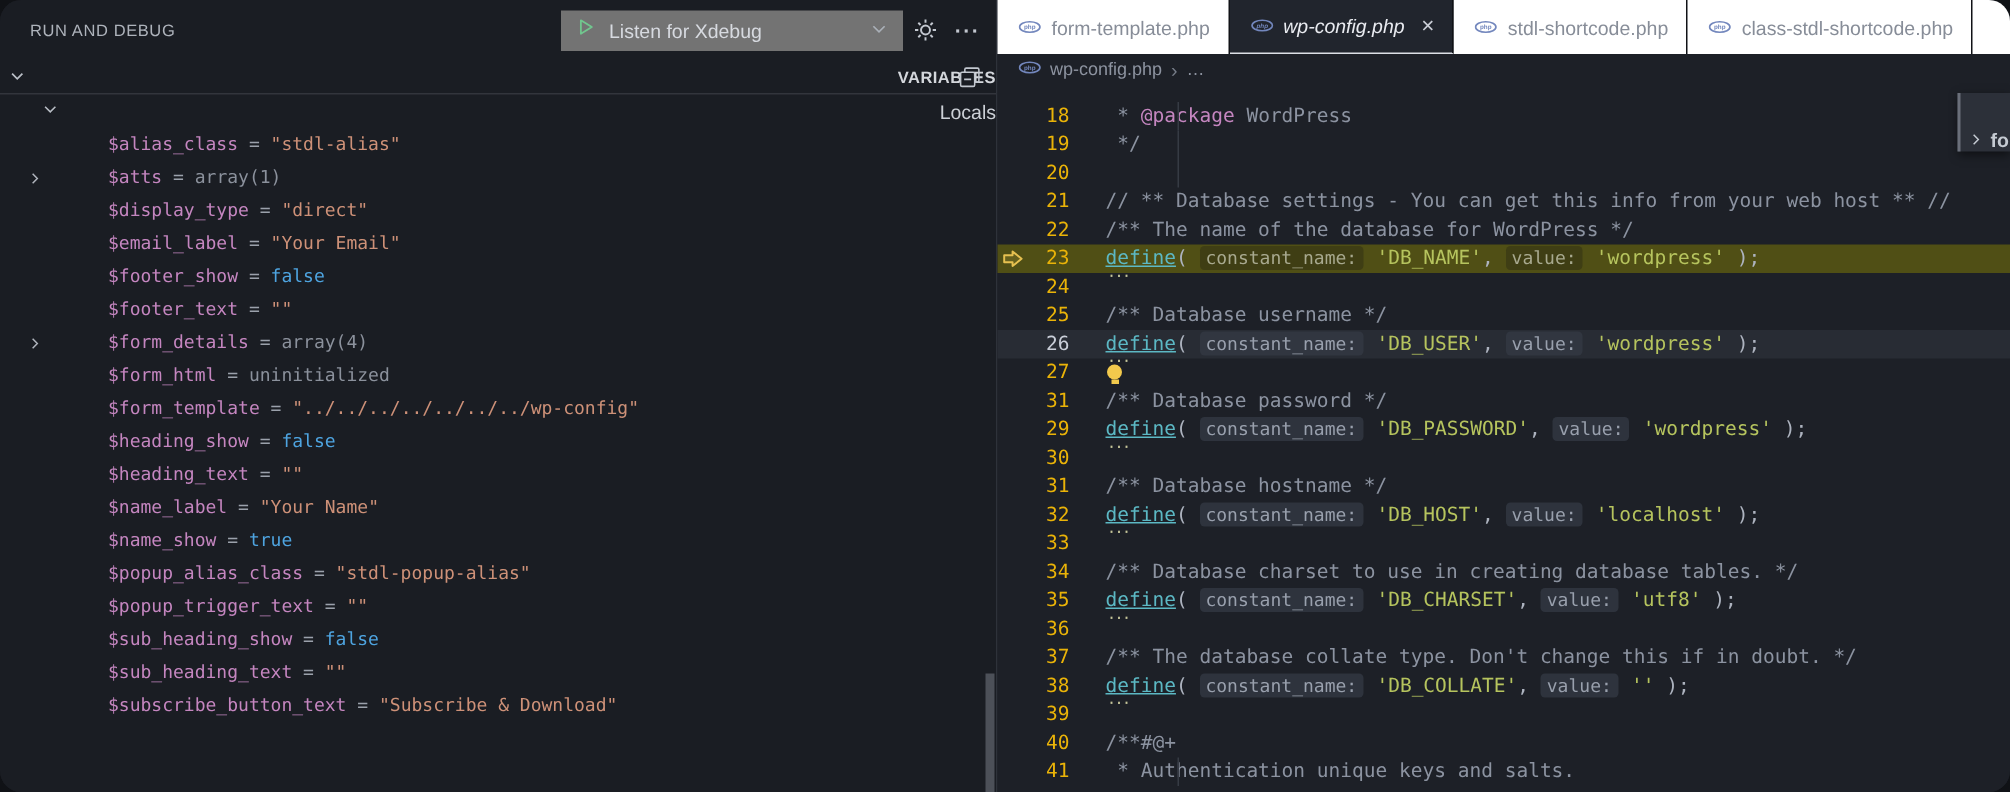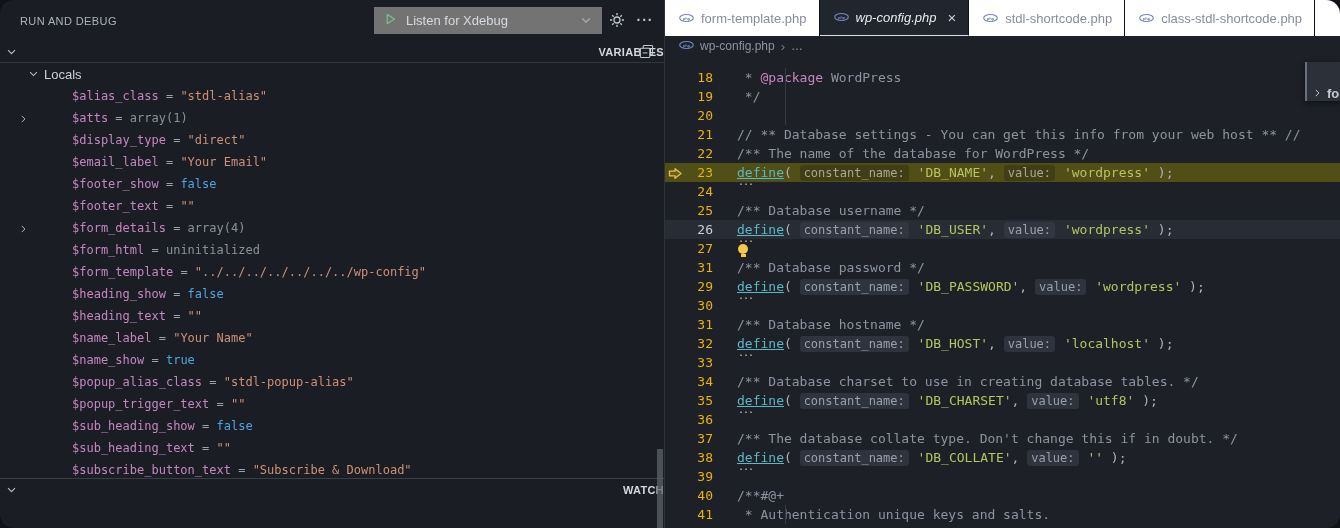--- a/index.html
+++ b/index.html
@@ -20,21 +20,21 @@
   .icon-btn { position:absolute; top:9px; width:22px; height:22px; display:flex; align-items:center; justify-content:center; cursor:pointer; }
   .gear-pos { left:606px; }
   .more-pos { left:634px; }
   .more-dots { font-size:14px; font-weight:bold; color:#c2c7cf; letter-spacing:1px; }
   .section-header {
     position:relative; height:22px; display:flex; align-items:center; gap:4px; padding-left:6px;justify-content:space-between;
   }
   .section-header .sec-label { font-size:11px; font-weight:bold; color:#d4d7dc; letter-spacing:.3px; }
   .hdr-border { border-bottom:1px solid #32353c; }
   .collapse-btn { position:absolute; right:10px; top:3px; cursor:pointer; }
-  .scope-row { height:22px; display:flex; align-items:center; gap:5px; padding-left:28px; }
+  .scope-row { height:22px; display:flex; align-items:center; gap:5px; padding-left:28px;justify-content:space-between; }
   .scope-row .scope-label { font-size:13px; color:#ccd0d6; }
   .vars-list { height:393px; overflow:hidden; font-family:"DejaVu Sans Mono", monospace; font-size:12px; }
   .var-row { height:22px; display:flex; align-items:center; white-space:pre; cursor:pointer; position:relative; }
   .var-row .tw { position:absolute; left:18px; top:6px; }
   .var-row .vtext { padding-left:36px; }
   .vn { color:#c586c0;margin-left:36px; }
   .veq { color:#9ba1ab; }
   .v-string { color:#ce9178; }
   .v-bool { color:#4ea4e0; }
   .v-meta { color:#8b919c; }
@@ -156,28 +156,20 @@
         <div class="var-row"><span class="vtext"><span class="vn">$heading_text</span><span class="veq"> = </span><span class="v-string">""</span></span></div>
         <div class="var-row"><span class="vtext"><span class="vn">$name_label</span><span class="veq"> = </span><span class="v-string">"Your Name"</span></span></div>
         <div class="var-row"><span class="vtext"><span class="vn">$name_show</span><span class="veq"> = </span><span class="v-bool">true</span></span></div>
         <div class="var-row"><span class="vtext"><span class="vn">$popup_alias_class</span><span class="veq"> = </span><span class="v-string">"stdl-popup-alias"</span></span></div>
         <div class="var-row"><span class="vtext"><span class="vn">$popup_trigger_text</span><span class="veq"> = </span><span class="v-string">""</span></span></div>
         <div class="var-row"><span class="vtext"><span class="vn">$sub_heading_show</span><span class="veq"> = </span><span class="v-bool">false</span></span></div>
         <div class="var-row"><span class="vtext"><span class="vn">$sub_heading_text</span><span class="veq"> = </span><span class="v-string">""</span></span></div>
         <div class="var-row"><span class="vtext"><span class="vn">$subscribe_button_text</span><span class="veq"> = </span><span class="v-string">"Subscribe &amp; Download"</span></span></div>
       </div>
 
-    <div class="section-header watch-divider">
-      <span>
-        <svg width="11" height="11" viewBox="0 0 16 16">
-            <path d="M3 6l5 5 5-5" fill="none" stroke="#b9bec6" stroke-width="1.7"></path>
-          </svg>
-      </span>
-      <span class="sec-label">WATCH</span>
-    </div>
 
     <div class="sidebar-scrollbar"></div>
   </div>
 
   <div class="panel-sash"></div>
 
   <div class="editor">
     <div class="tabbar" id="tabbar">
         <div class="tab">
           <span><svg width="15" height="10" viewBox="0 0 32 18">

